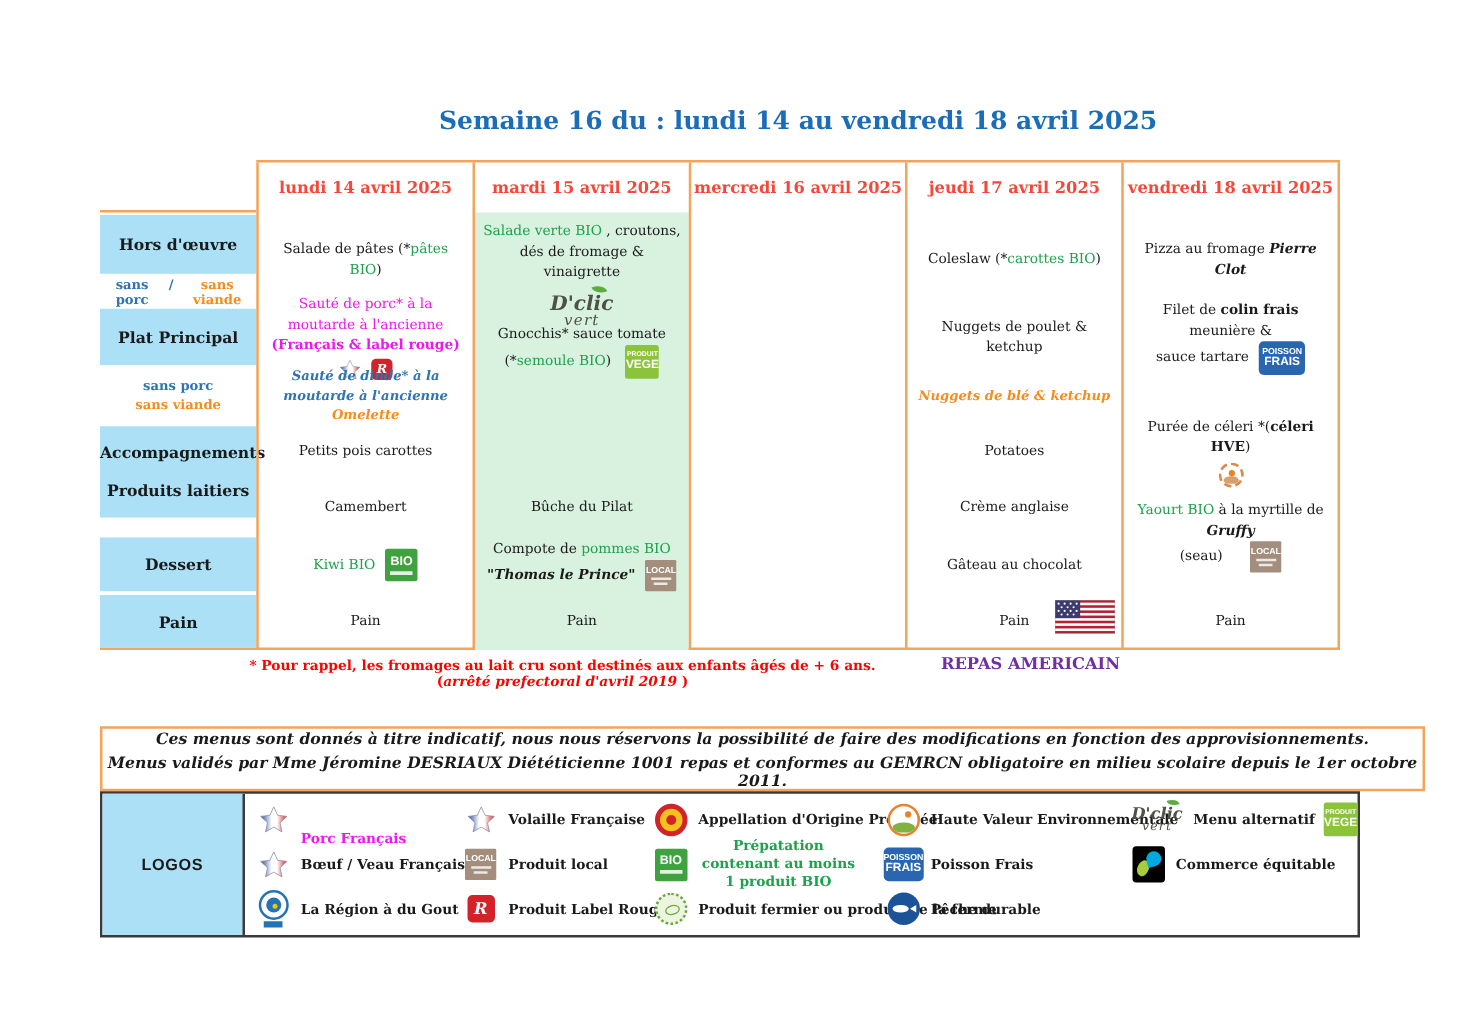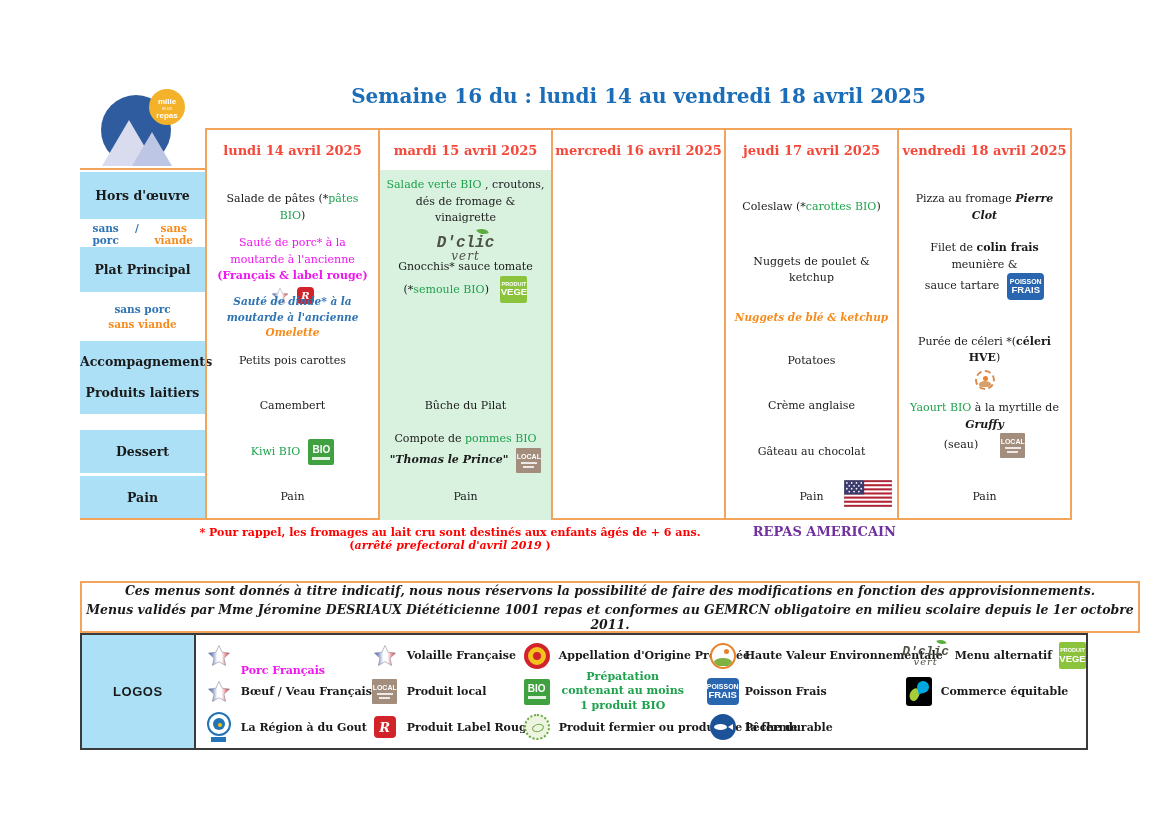--- a/index.html
+++ b/index.html
@@ -133,21 +133,21 @@
   .ic-reg::after{content:"";position:absolute;left:4px;top:4px;right:4px;bottom:4px;border-radius:50%;background:#2273B8;}
   .ic-reg::before{content:"";position:absolute;left:9px;top:9px;width:4px;height:4px;border-radius:50%;
         background:#F5C400;z-index:2;}
   .ic-reg-banner{width:15px;height:5px;background:#2273B8;margin-top:1px;}
   .ic-peche{width:26px;height:26px;border-radius:50%;background:#1C5298;position:relative;overflow:hidden;display:inline-block;}
   .ic-peche::after{content:"";position:absolute;left:4px;top:10px;width:13px;height:6px;background:#fff;border-radius:50%;}
   .ic-peche::before{content:"";position:absolute;right:3px;top:10px;width:0;height:0;
         border-right:5px solid #fff;border-top:3px solid transparent;border-bottom:3px solid transparent;}
   .dclic{position:relative;display:inline-flex;flex-direction:column;align-items:center;color:#4E5244;
         font-style:italic;line-height:1;}
-  .dclic .d1{font-size:16px;font-weight:bold;font-family:Liberation Mono, monospace;}
+  .dclic .d1{font-size:16px;font-weight:bold;}
   .dclic .d2{font-size:12px;margin-top:-1px;letter-spacing:1px;}
   .dclic .leaf{position:absolute;top:-7px;right:6px;width:11px;height:7px;background:#5BAD3E;
         border-radius:0 100% 0 100%;transform:rotate(-20deg);}
   .dclic.sm .d1{font-size:13px;}
   .dclic.sm .d2{font-size:10px;}
   .dclic.sm .leaf{width:9px;height:6px;top:-6px;right:3px;}
   .ic-flag{display:inline-block;}
   .usflag{position:absolute;right:5px;bottom:13px;}
 </style>
 </head>
@@ -159,31 +159,20 @@
       <stop offset="0" stop-color="#2B4EA2"></stop>
       <stop offset="0.42" stop-color="#ffffff"></stop>
       <stop offset="0.62" stop-color="#ffffff"></stop>
       <stop offset="1" stop-color="#D42A2A"></stop>
     </linearGradient>
   </defs>
 </svg>
 
 <div class="page">
 
-  <div class="brand">
-    <svg width="96" height="80" viewBox="0 0 96 80">
-      <circle cx="40" cy="44" r="35" fill="#2F5C9E"></circle>
-      <polygon points="6,80 33,34 60,80" fill="#D8DCEE"></polygon>
-      <polygon points="36,80 56,46 76,80" fill="#BEC6E6"></polygon>
-      <circle cx="71" cy="21" r="18" fill="#F3B229"></circle>
-      <text x="71" y="18" text-anchor="middle" fill="#fff" font-family="Liberation Sans, sans-serif" font-size="8" font-weight="bold">mille</text>
-      <text x="71" y="24" text-anchor="middle" fill="#fff" font-family="Liberation Sans, sans-serif" font-size="4.5">et un</text>
-      <text x="71" y="32" text-anchor="middle" fill="#fff" font-family="Liberation Sans, sans-serif" font-size="8" font-weight="bold">repas</text>
-    </svg>
-  </div>
 
   <div class="main-title">Semaine 16 du : lundi 14 au vendredi 18 avril 2025</div>
 
   <div class="mtable">
 
     <div class="side-top"></div>
     <div class="bottom-line"></div>
 
     <div class="sidebar">
       <div class="srow" style="top:2px;height:47px">

